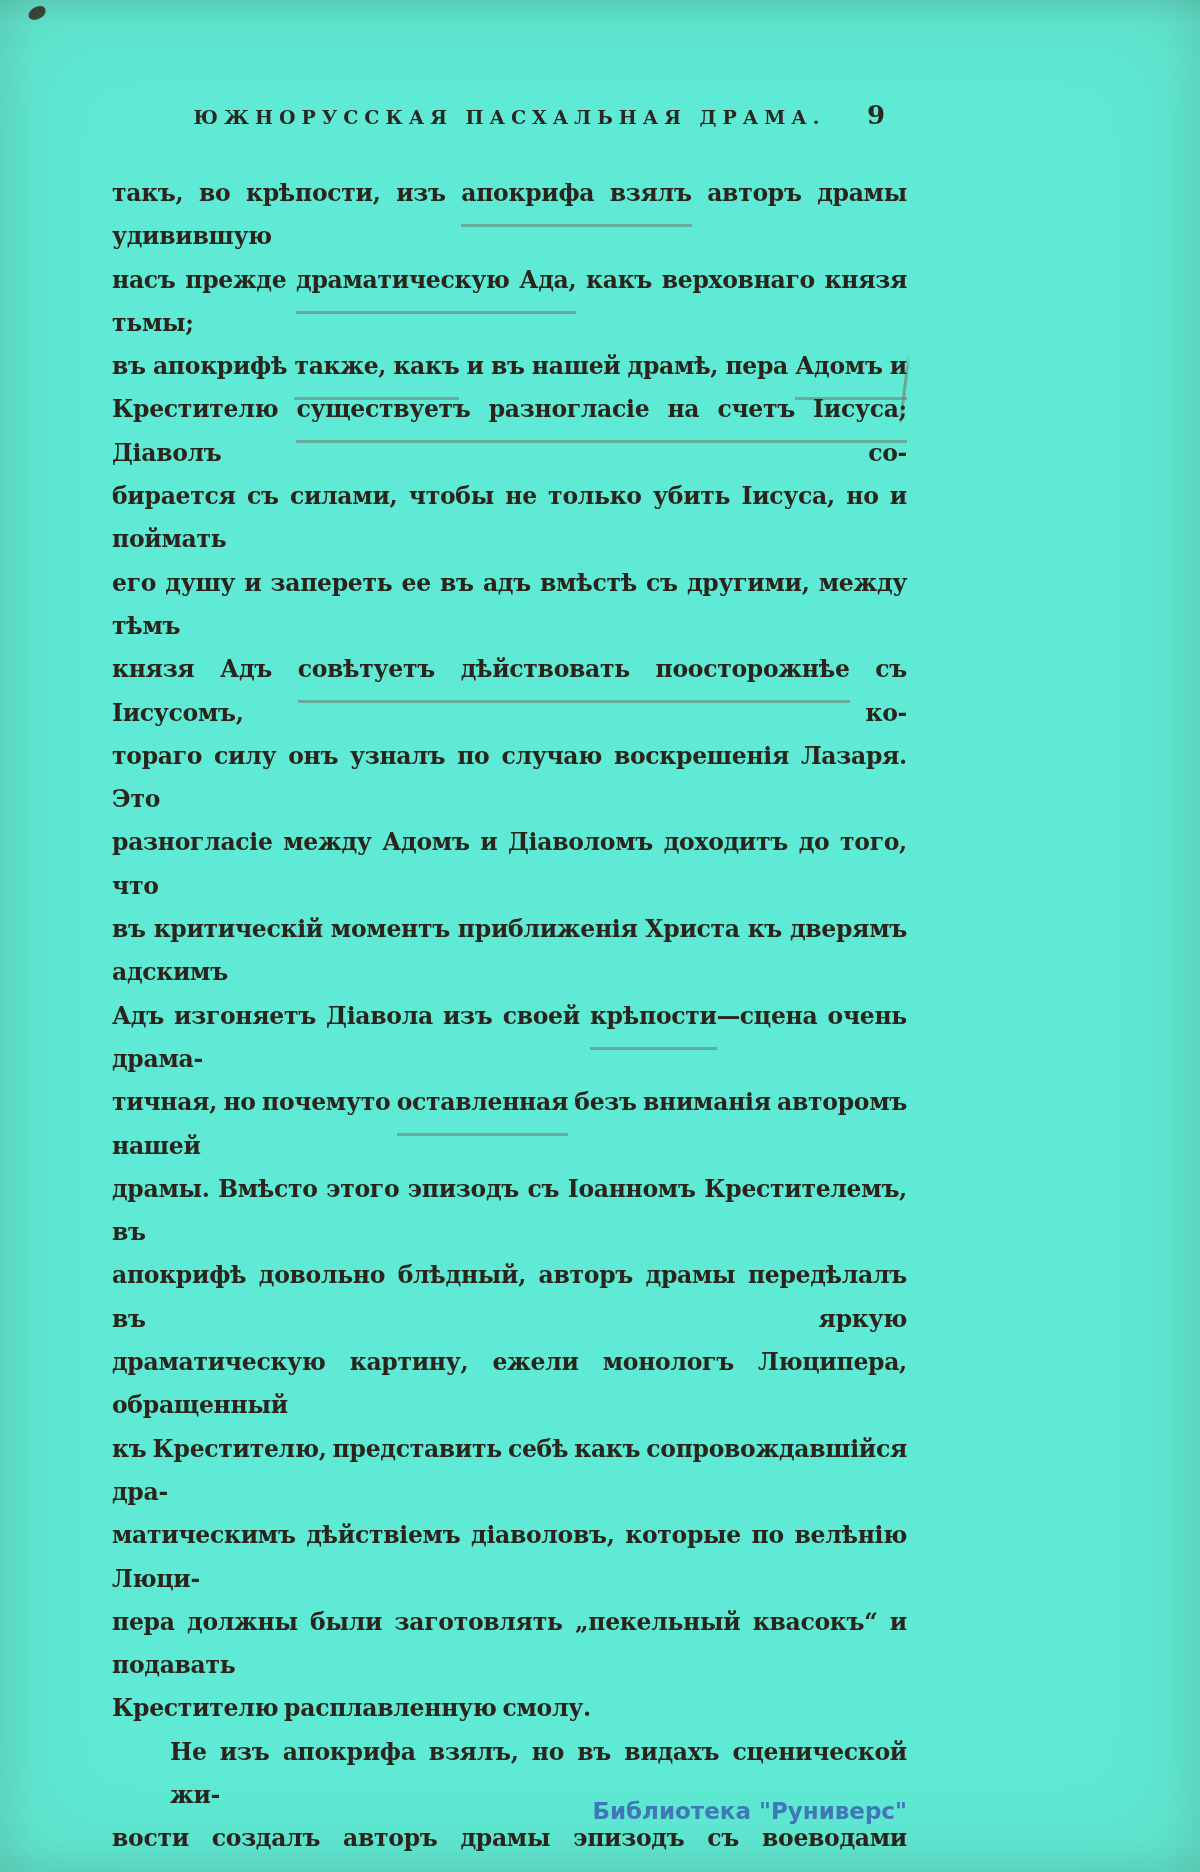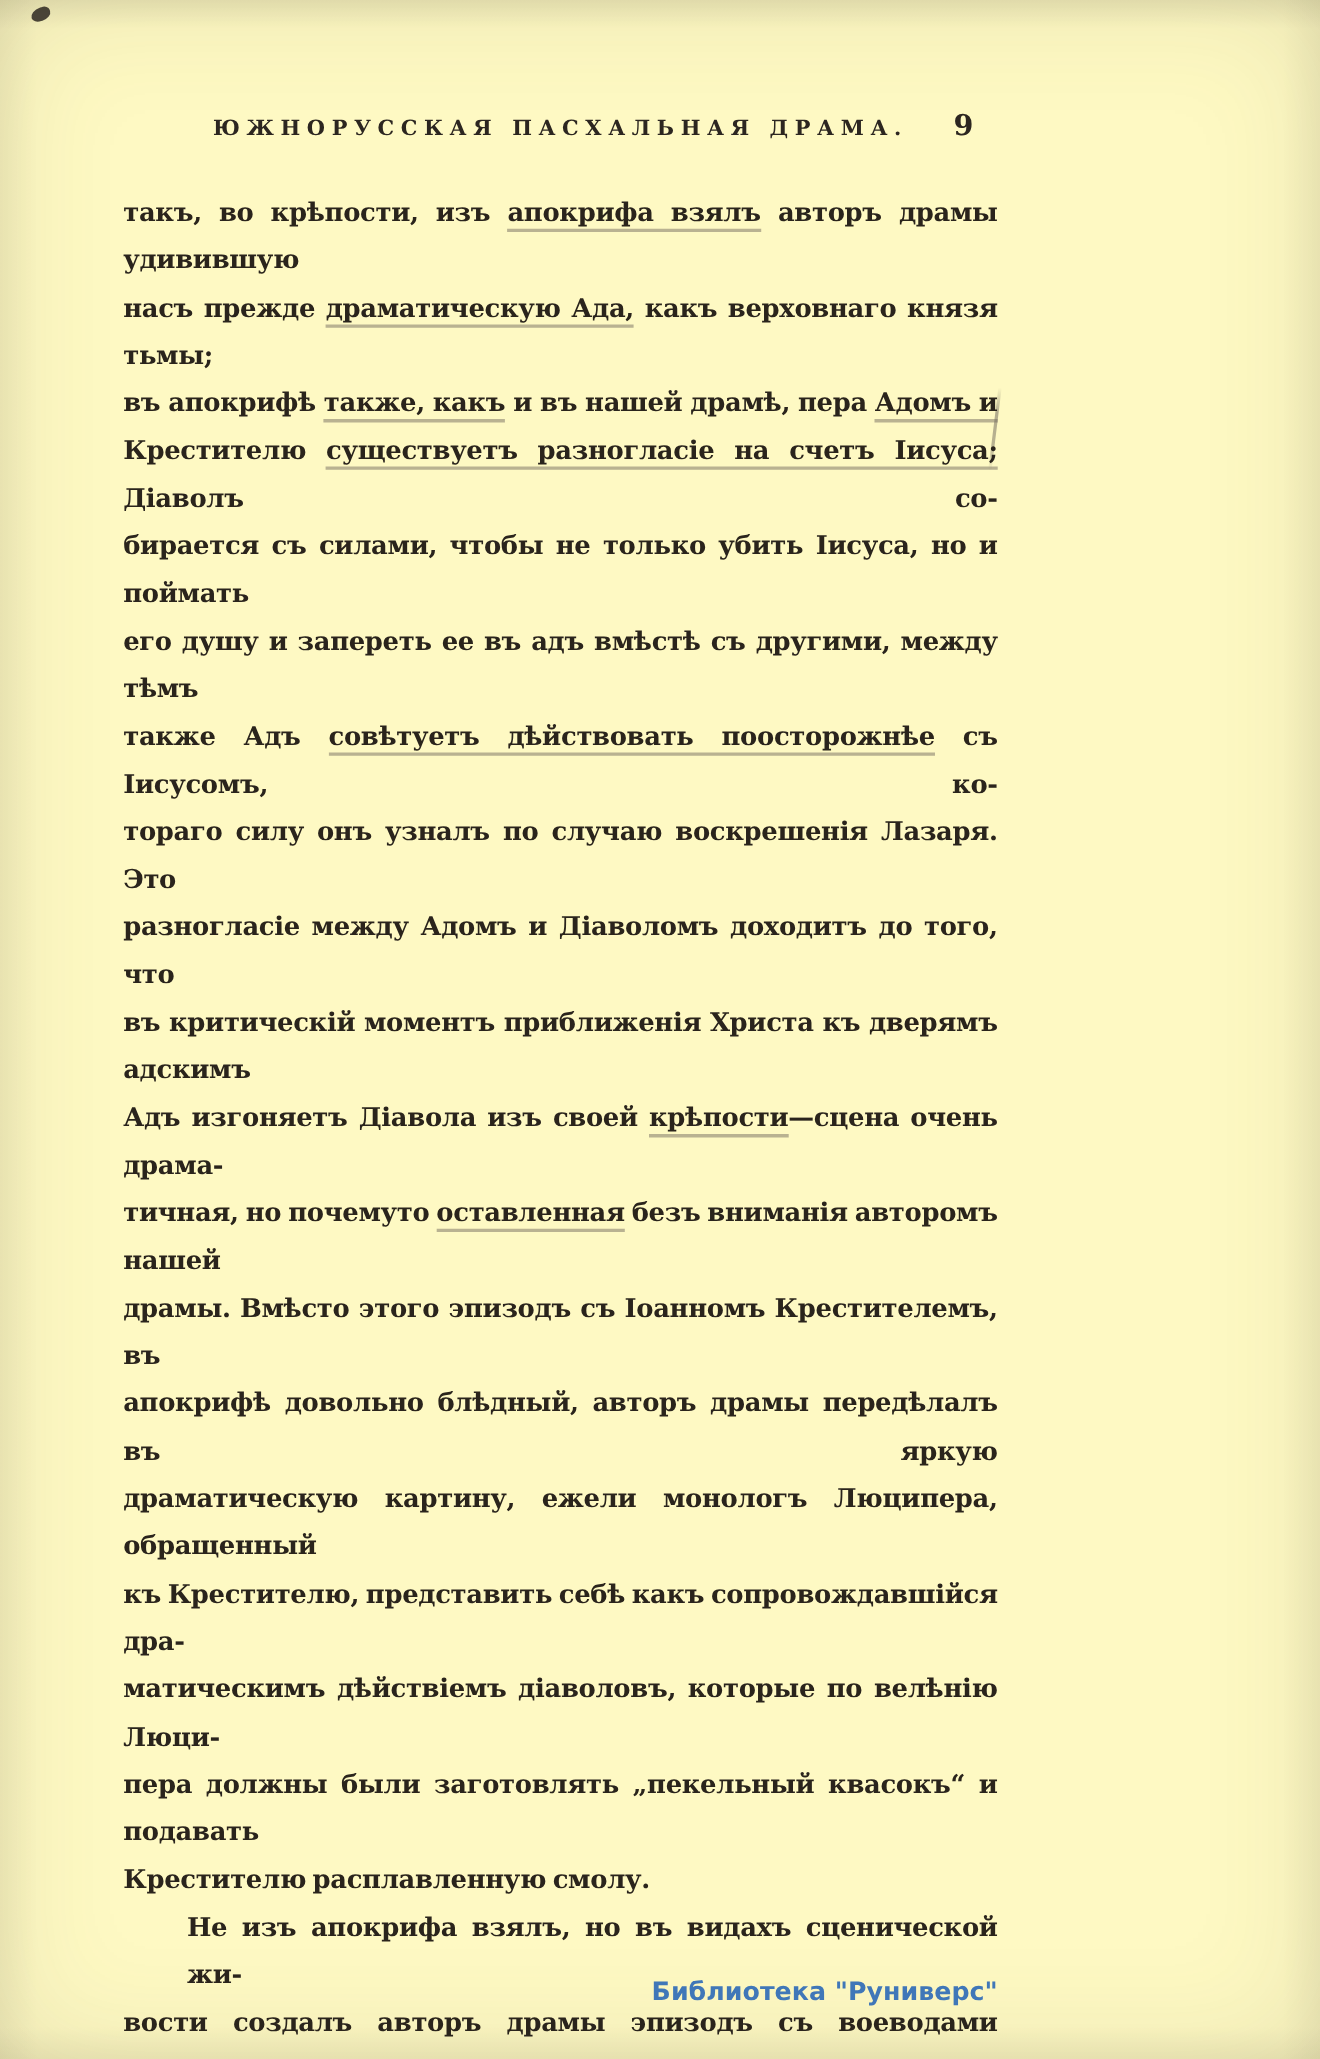--- a/index.html
+++ b/index.html
@@ -1,19 +1,19 @@
 <!DOCTYPE html>
 <html><head>
 <meta charset="utf-8">
 <style>
   * { margin:0; padding:0; box-sizing:border-box; }
   html,body { background:#ffffff; }
   .page {
     position:relative; width:1200px; height:1872px; overflow:hidden;
-    background:#fef9c3;
+    background:#5eead4;
     box-shadow: inset 0 0 110px rgba(95,85,60,.14);
     font-family:"DejaVu Serif","Liberation Serif",serif;
   }
   .page::before {
     content:""; position:absolute; inset:0; pointer-events:none;
     background:
       linear-gradient(180deg, rgba(60,55,45,.10), rgba(60,55,45,0) 26px),
       linear-gradient(0deg,   rgba(60,55,45,.07), rgba(60,55,45,0) 30px),
       linear-gradient(90deg,  rgba(60,55,45,.06), rgba(60,55,45,0) 34px),
       linear-gradient(270deg, rgba(60,55,45,.06), rgba(60,55,45,0) 34px);
@@ -45,21 +45,21 @@
     letter-spacing:-0.3px; word-spacing:-2px;
   }
   .line {
     line-height:43.3px;
     text-align:justify; text-align-last:justify;
   }
   .line.indent { padding-left:58px; }
   .line.last-left { text-align-last:left; }
   .u {
     border-bottom:3px solid rgba(115,108,95,.5);
-    padding-bottom:1px;
+    padding-bottom:17px;
   }
   .watermark {
     position:absolute; left:112px; top:1798px; width:795px; text-align:right;
     font-family:"DejaVu Sans","Liberation Sans",sans-serif;
     font-size:23px; font-weight:bold; color:#4077b8;
   }
 </style>
 </head>
 <body>
 
@@ -73,21 +73,21 @@
   </header>
 
   <main class="body-text">
       <div>
         <div class="line"><span>такъ, во крѣпости, изъ </span><span class="u">апокрифа взялъ</span><span> авторъ драмы удивившую</span></div>
         <div class="line"><span>насъ прежде </span><span class="u">драматическую Ада,</span><span> какъ верховнаго князя тьмы;</span></div>
         <div class="line"><span>въ апокрифѣ </span><span class="u">также, какъ</span><span> и въ нашей драмѣ, пера </span><span class="u">Адомъ и</span></div>
         <div class="line"><span>Крестителю </span><span class="u">существуетъ разногласіе на счетъ Іисуса;</span><span> Діаволъ со-</span></div>
         <div class="line"><span>бирается съ силами, чтобы не только убить Іисуса, но и поймать</span></div>
         <div class="line"><span>его душу и запереть ее въ адъ вмѣстѣ съ другими, между тѣмъ</span></div>
-        <div class="line"><span>также Адъ </span><span class="u">совѣтуетъ дѣйствовать поосторожнѣе</span><span> съ Іисусомъ, ко-</span></div>
+        <div class="line"><span>князя Адъ </span><span class="u">совѣтуетъ дѣйствовать поосторожнѣе</span><span> съ Іисусомъ, ко-</span></div>
         <div class="line"><span>тораго силу онъ узналъ по случаю воскрешенія Лазаря. Это</span></div>
         <div class="line"><span>разногласіе между Адомъ и Діаволомъ доходитъ до того, что</span></div>
         <div class="line"><span>въ критическій моментъ приближенія Христа къ дверямъ адскимъ</span></div>
         <div class="line"><span>Адъ изгоняетъ Діавола изъ своей </span><span class="u">крѣпости</span><span>—сцена очень драма-</span></div>
         <div class="line"><span>тичная, но почемуто </span><span class="u">оставленная</span><span> безъ вниманія авторомъ нашей</span></div>
         <div class="line"><span>драмы. Вмѣсто этого эпизодъ съ Іоанномъ Крестителемъ, въ</span></div>
         <div class="line"><span>апокрифѣ довольно блѣдный, авторъ драмы передѣлалъ въ яркую</span></div>
         <div class="line"><span>драматическую картину, ежели монологъ Люципера, обращенный</span></div>
         <div class="line"><span>къ Крестителю, представить себѣ какъ сопровождавшійся дра-</span></div>
         <div class="line"><span>матическимъ дѣйствіемъ діаволовъ, которые по велѣнію Люци-</span></div>

